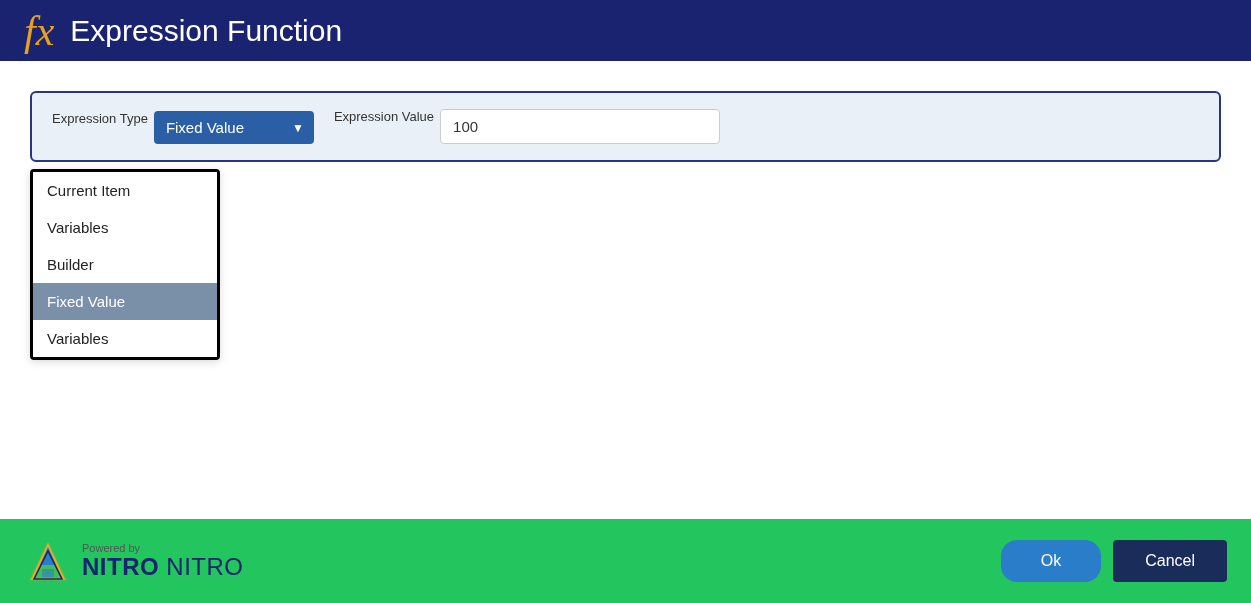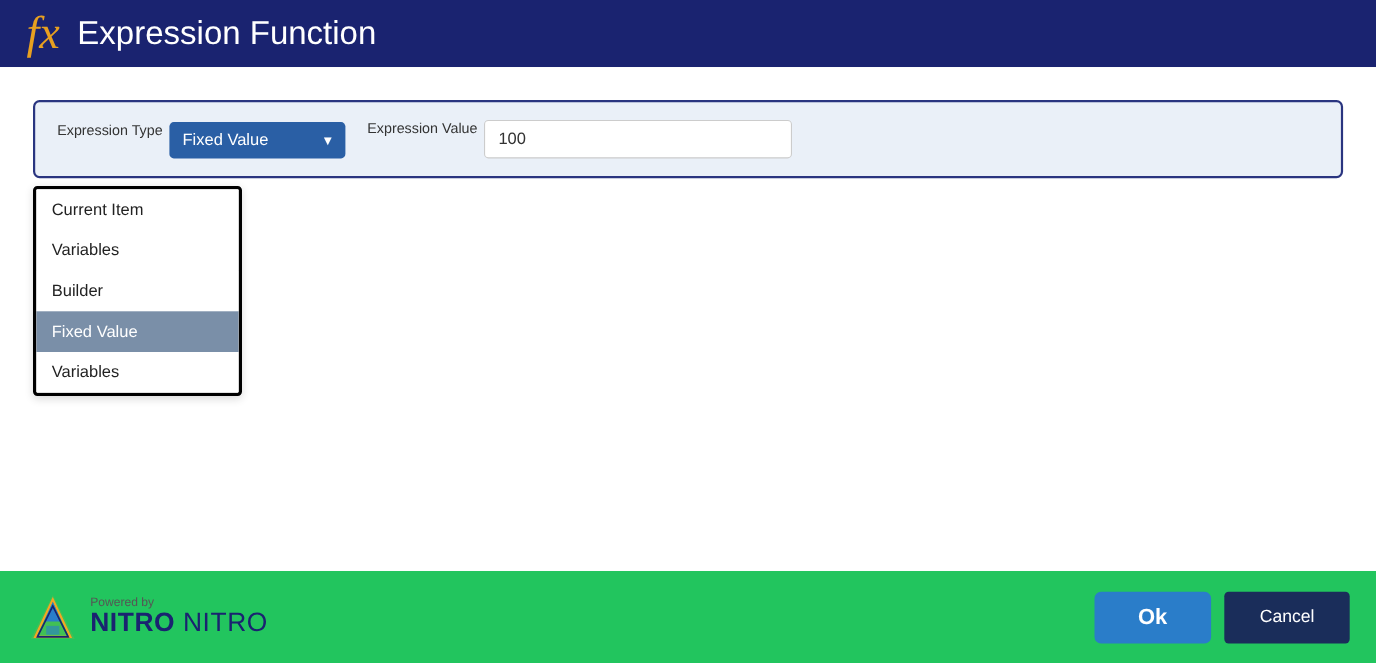--- a/index.html
+++ b/index.html
@@ -190,24 +190,24 @@
 
     .footer-buttons {
       display: flex;
       gap: 12px;
     }
 
     .btn-ok {
       background: #2a7dc9;
       color: #ffffff;
       border: none;
-      border-radius: 6px;
+      border-radius: 16px;
       padding: 12px 40px;
-      font-size: 20px;
-      font-weight: 700;
+      font-size: 16px;
+      font-weight: 400;
       cursor: pointer;
       min-width: 100px;
     }
 
     .btn-cancel {
       background: #1a2d5a;
       color: #ffffff;
       border: none;
       border-radius: 4px;
       padding: 12px 32px;

